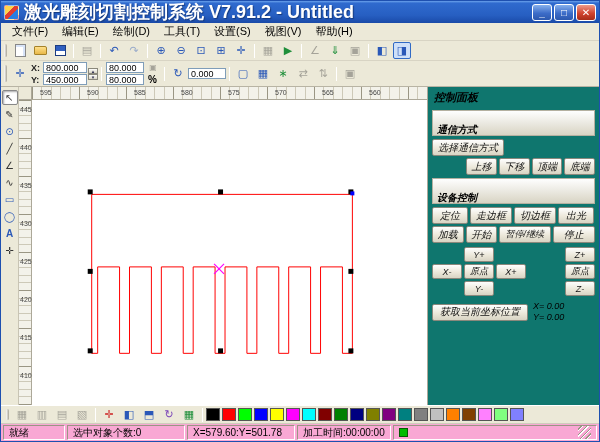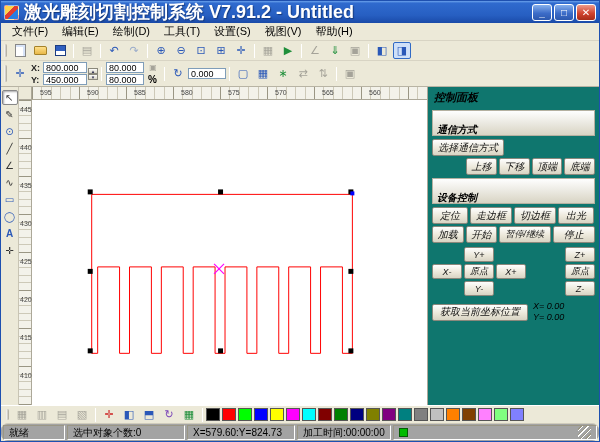--- a/index.html
+++ b/index.html
@@ -64,21 +64,21 @@
 .cb{width:10px;height:10px;border:1px solid #444;background:#fff;display:flex;align-items:center;justify-content:center;font-size:8px;color:#060;line-height:8px;}
 .jogwrap{display:flex;margin:4px 0 2px;}
 .jgrid{display:grid;grid-template-columns:repeat(3,30px);gap:2px;}
 .jcol{display:grid;grid-template-columns:30px;gap:2px;margin-left:auto;}
 .jbtn{height:15px;font-size:9px;}
 .getpos{display:flex;align-items:center;gap:5px;margin-top:5px;}
 .coords{font-size:9px;line-height:11px;}
 
 .palettebar{position:absolute;left:0;right:0;bottom:18px;height:18px;background:#ece9d8;border-top:1px solid #fff;display:flex;align-items:center;padding:0 2px;}
 .sw{width:14px;height:13px;border:1px solid #555;margin-right:2px;flex:none;}
-.statusbar{position:absolute;left:0;right:0;bottom:0;height:18px;background:#a3a3a3;display:flex;align-items:flex-start;padding:1px 2px;gap:2px;border-top:1px solid #d0ccbc;border-radius:7px;}
+.statusbar{position:absolute;left:0;right:0;bottom:0;height:18px;background:#f9a8d4;display:flex;align-items:flex-start;padding:1px 2px;gap:2px;border-top:1px solid #d0ccbc;}
 .seg{border:1px solid;border-color:#9a9684 #fff #fff #9a9684;height:15px;display:flex;align-items:center;padding:0 5px;font-size:10px;white-space:nowrap;}
 .seg.ind{flex:1;}
 .led{width:9px;height:9px;border:1px solid #045c04;}
 .gripcorner{width:13px;height:13px;margin-left:auto;background:repeating-linear-gradient(135deg,transparent 0 2px,#9a9684 2px 3px,#fff 3px 4px);}
 </style>
 </head>
 <body>
 
 <div class="titlebar">
   <span class="appicon"></span>
@@ -315,19 +315,19 @@
   <span class="sw" style="background: rgb(255, 128, 0);"></span>
   <span class="sw" style="background: rgb(128, 64, 0);"></span>
   <span class="sw" style="background: rgb(255, 128, 255);"></span>
   <span class="sw" style="background: rgb(128, 255, 128);"></span>
   <span class="sw" style="background: rgb(128, 128, 255);"></span>
 </div>
 
 <div class="statusbar">
   <span class="seg" style="min-width:62px;">就绪</span>
   <span class="seg" style="min-width:118px;">选中对象个数:0</span>
-  <span class="seg" style="min-width:108px;">X=579.60:Y=824.73</span>
+  <span class="seg" style="min-width:108px;">X=579.60:Y=501.78</span>
   <span class="seg" style="min-width:94px;">加工时间:00:00:00</span>
   <span class="seg ind">
     <span class="led" style="background: rgb(0, 187, 0);"></span>
     <span class="gripcorner"></span>
   </span>
 </div>
 
 </body></html>

